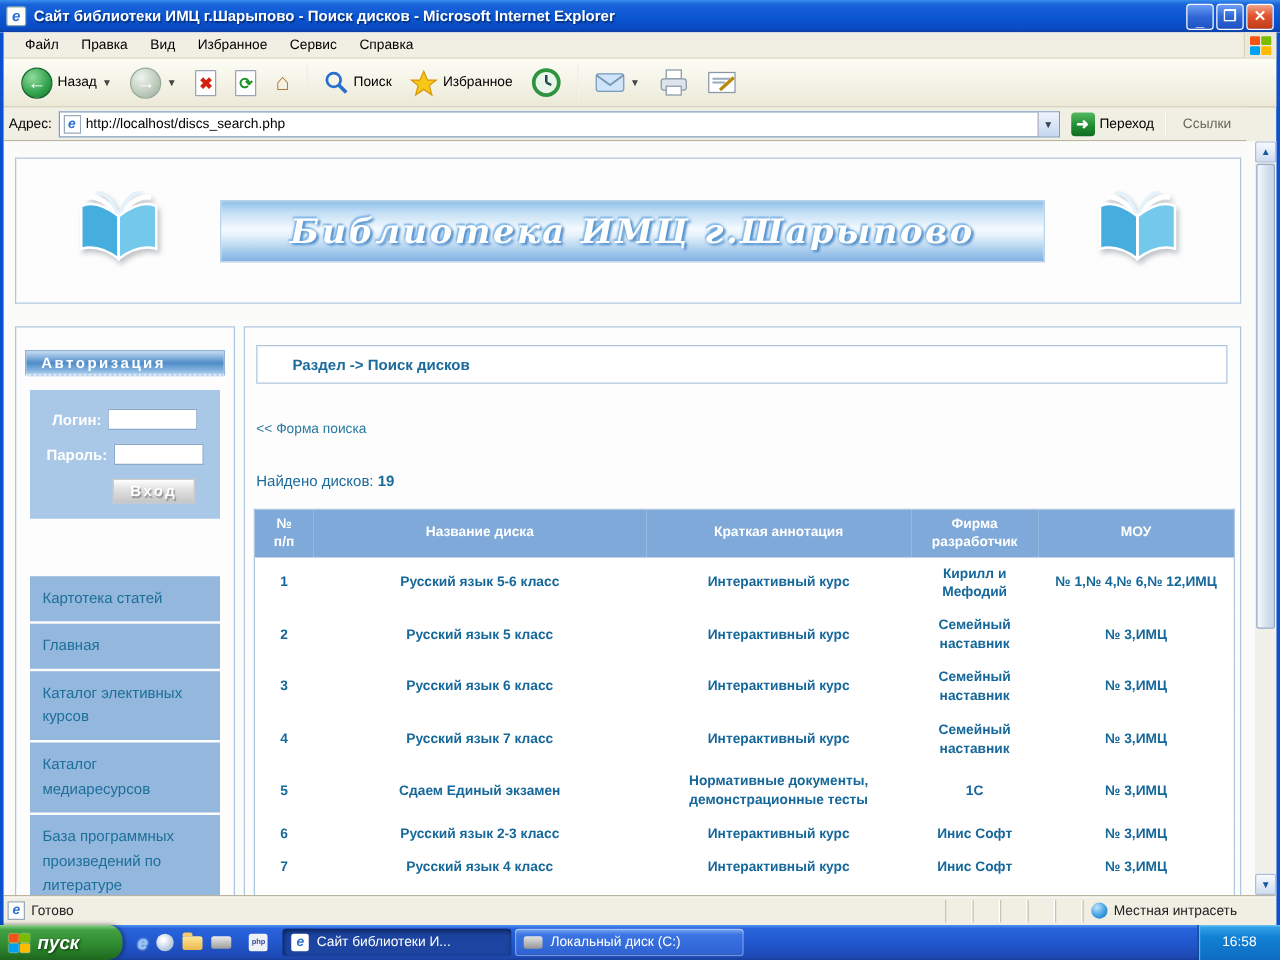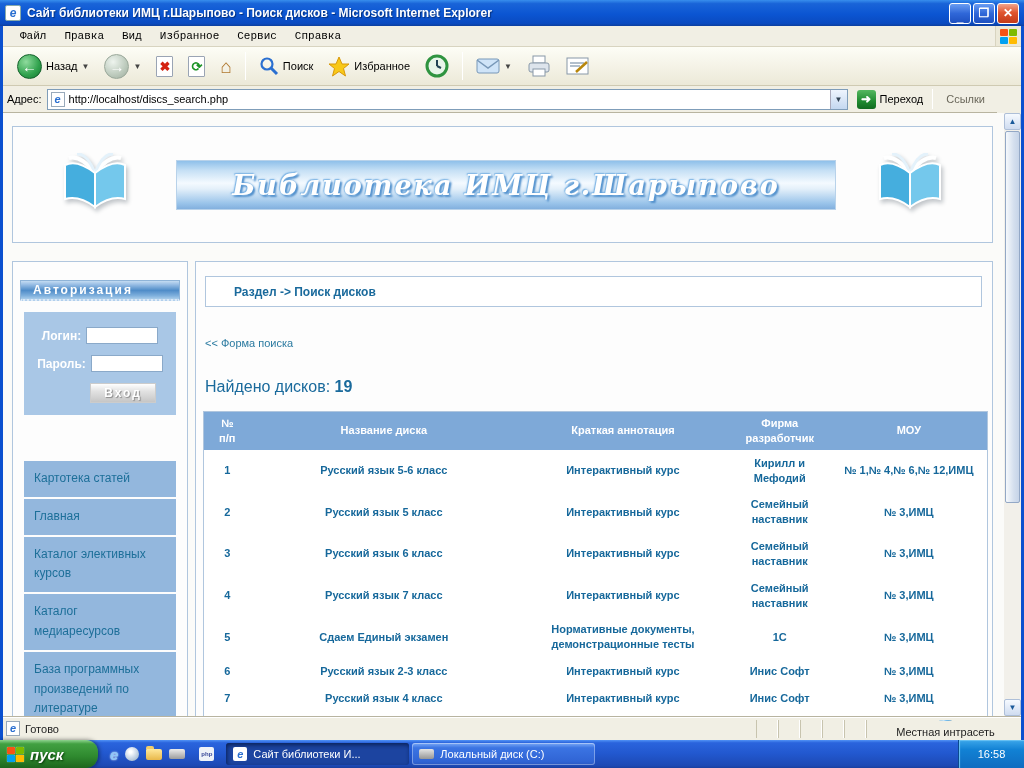--- a/index.html
+++ b/index.html
@@ -24,21 +24,21 @@
   .win-btn.close { background:linear-gradient(180deg,#f2a48c,#e0552f 45%,#c23a18); }
 
   
   .win-body { position:absolute; top:26px; left:0; width:1024px; height:714px;
     border-left:3px solid #0b50cf; border-right:3px solid #0b50cf; background:#f1efe4; }
 
   
   .menubar { position:absolute; top:0; left:0; width:1018px; height:21px;
     background:#f1efe4; border-bottom:1px solid #d8d4c0; display:flex;
     align-items:center; font-size:11px; color:#000; padding-left:8px; }
-  .ie-menu-item { padding:3px 9px; cursor:default;font-family:Liberation Mono, monospace; }
+  .ie-menu-item { padding:3px 9px; cursor:default; }
   .win-logo { position:absolute; right:0; top:0; width:26px; height:20px;
     background:#ece9d8; border-left:1px solid #d8d4c0; display:grid;
     grid-template-columns:8px 8px; grid-template-rows:7px 7px; gap:1px;
     align-content:center; justify-content:center; }
   .win-logo i { border-radius:1px; }
   .win-logo i:nth-child(1){background:#f65314;} .win-logo i:nth-child(2){background:#7cbb00;}
   .win-logo i:nth-child(3){background:#00a1f1;} .win-logo i:nth-child(4){background:#ffbb00;}
 
   
   .toolbar { position:absolute; top:21px; left:0; width:1018px; height:39px;
@@ -123,21 +123,21 @@
   .menu-list { margin:10px 4px 0; }
   .menu-item-link { background:#93b7dd; color:#1d6f99; font-size:12px; padding:8px 10px;
     margin-bottom:2px; line-height:1.65; cursor:pointer; }
 
   .main-box { position:absolute; left:192px; top:148px; width:798px; height:580px;
     border:1px solid #b0c6de; background:#fdfdfd; }
   .crumb-box { margin:14px 10px 0 9px; border:1px solid #b0c6de; height:31px; background:#fff;
     display:flex; align-items:center; padding-left:28px; font-weight:bold; font-size:12px; color:#1a6a9c; }
   .form-link { display:inline-block; margin:30px 0 0 9px; color:#2a7aa0; font-size:11px;
     cursor:pointer; }
-  .found-line { margin:27px 0 0 9px; color:#1a6a9c; font-size:16px; }
+  .found-line { margin:27px 0 0 9px; color:#1a6a9c; font-size:12px; }
   .found-count { font-weight:bold; }
   .disc-table { margin:15px 0 0 7px; width:785px; border-collapse:collapse;
     border:1px solid #b0c6de; background:#fff; }
   .disc-table th { background:#7ea9d8; color:#fff; font-size:11px; font-weight:bold;
     padding:4px 2px; white-space:pre-line; line-height:1.35; }
   .disc-table td { color:#16689b; font-size:11px; font-weight:bold; text-align:center;
     padding:6px 4px; line-height:1.35; }
   .disc-table th:nth-child(1), .disc-table td:nth-child(1){ width:6%; }
   .disc-table th:nth-child(2), .disc-table td:nth-child(2){ width:34%; }
   .disc-table th:nth-child(3), .disc-table td:nth-child(3){ width:27%; }
@@ -145,21 +145,21 @@
   .disc-table th:nth-child(5), .disc-table td:nth-child(5){ width:20%; }
 
   
   .statusbar { position:absolute; top:690px; left:0; width:1018px; height:24px;
     background:#f1efe4; border-top:1px solid #b8b4a0; box-shadow:inset 0 1px 0 #fff;
     display:flex; align-items:center; font-size:11px; color:#222; padding:0 3px; }
   .status-text { margin-left:5px; flex:1; }
   .sep-cell { width:22px; height:18px; border-left:1px solid #c8c4ae;
     border-right:1px solid #fff; }
   .zone-cell { width:152px; height:18px; border-left:1px solid #c8c4ae;
-    display:flex; align-items:center; gap:5px; padding-left:6px;flex-direction:column; }
+    display:flex; align-items:center; gap:5px; padding-left:6px; }
   .globe { width:13px; height:13px; border-radius:50%;
     background:radial-gradient(circle at 35% 30%,#bfe4ff,#3f9fe0 55%,#1a6fb8); }
 
   
   .taskbar { position:absolute; top:740px; left:0; width:1024px; height:28px;
     background:linear-gradient(180deg,#5193f6 0%,#2a64dd 10%,#2258cf 48%,#1d49b4 92%,#1a3f9e 100%);
     display:flex; align-items:stretch; }
   .start-btn { width:98px; border-radius:0 12px 12px 0;
     background:linear-gradient(180deg,#8ed38e 0%,#41a041 14%,#2f8a2f 58%,#1d661d 100%);
     box-shadow:1px 0 4px rgba(0,0,0,.5); display:flex; align-items:center; gap:6px;

